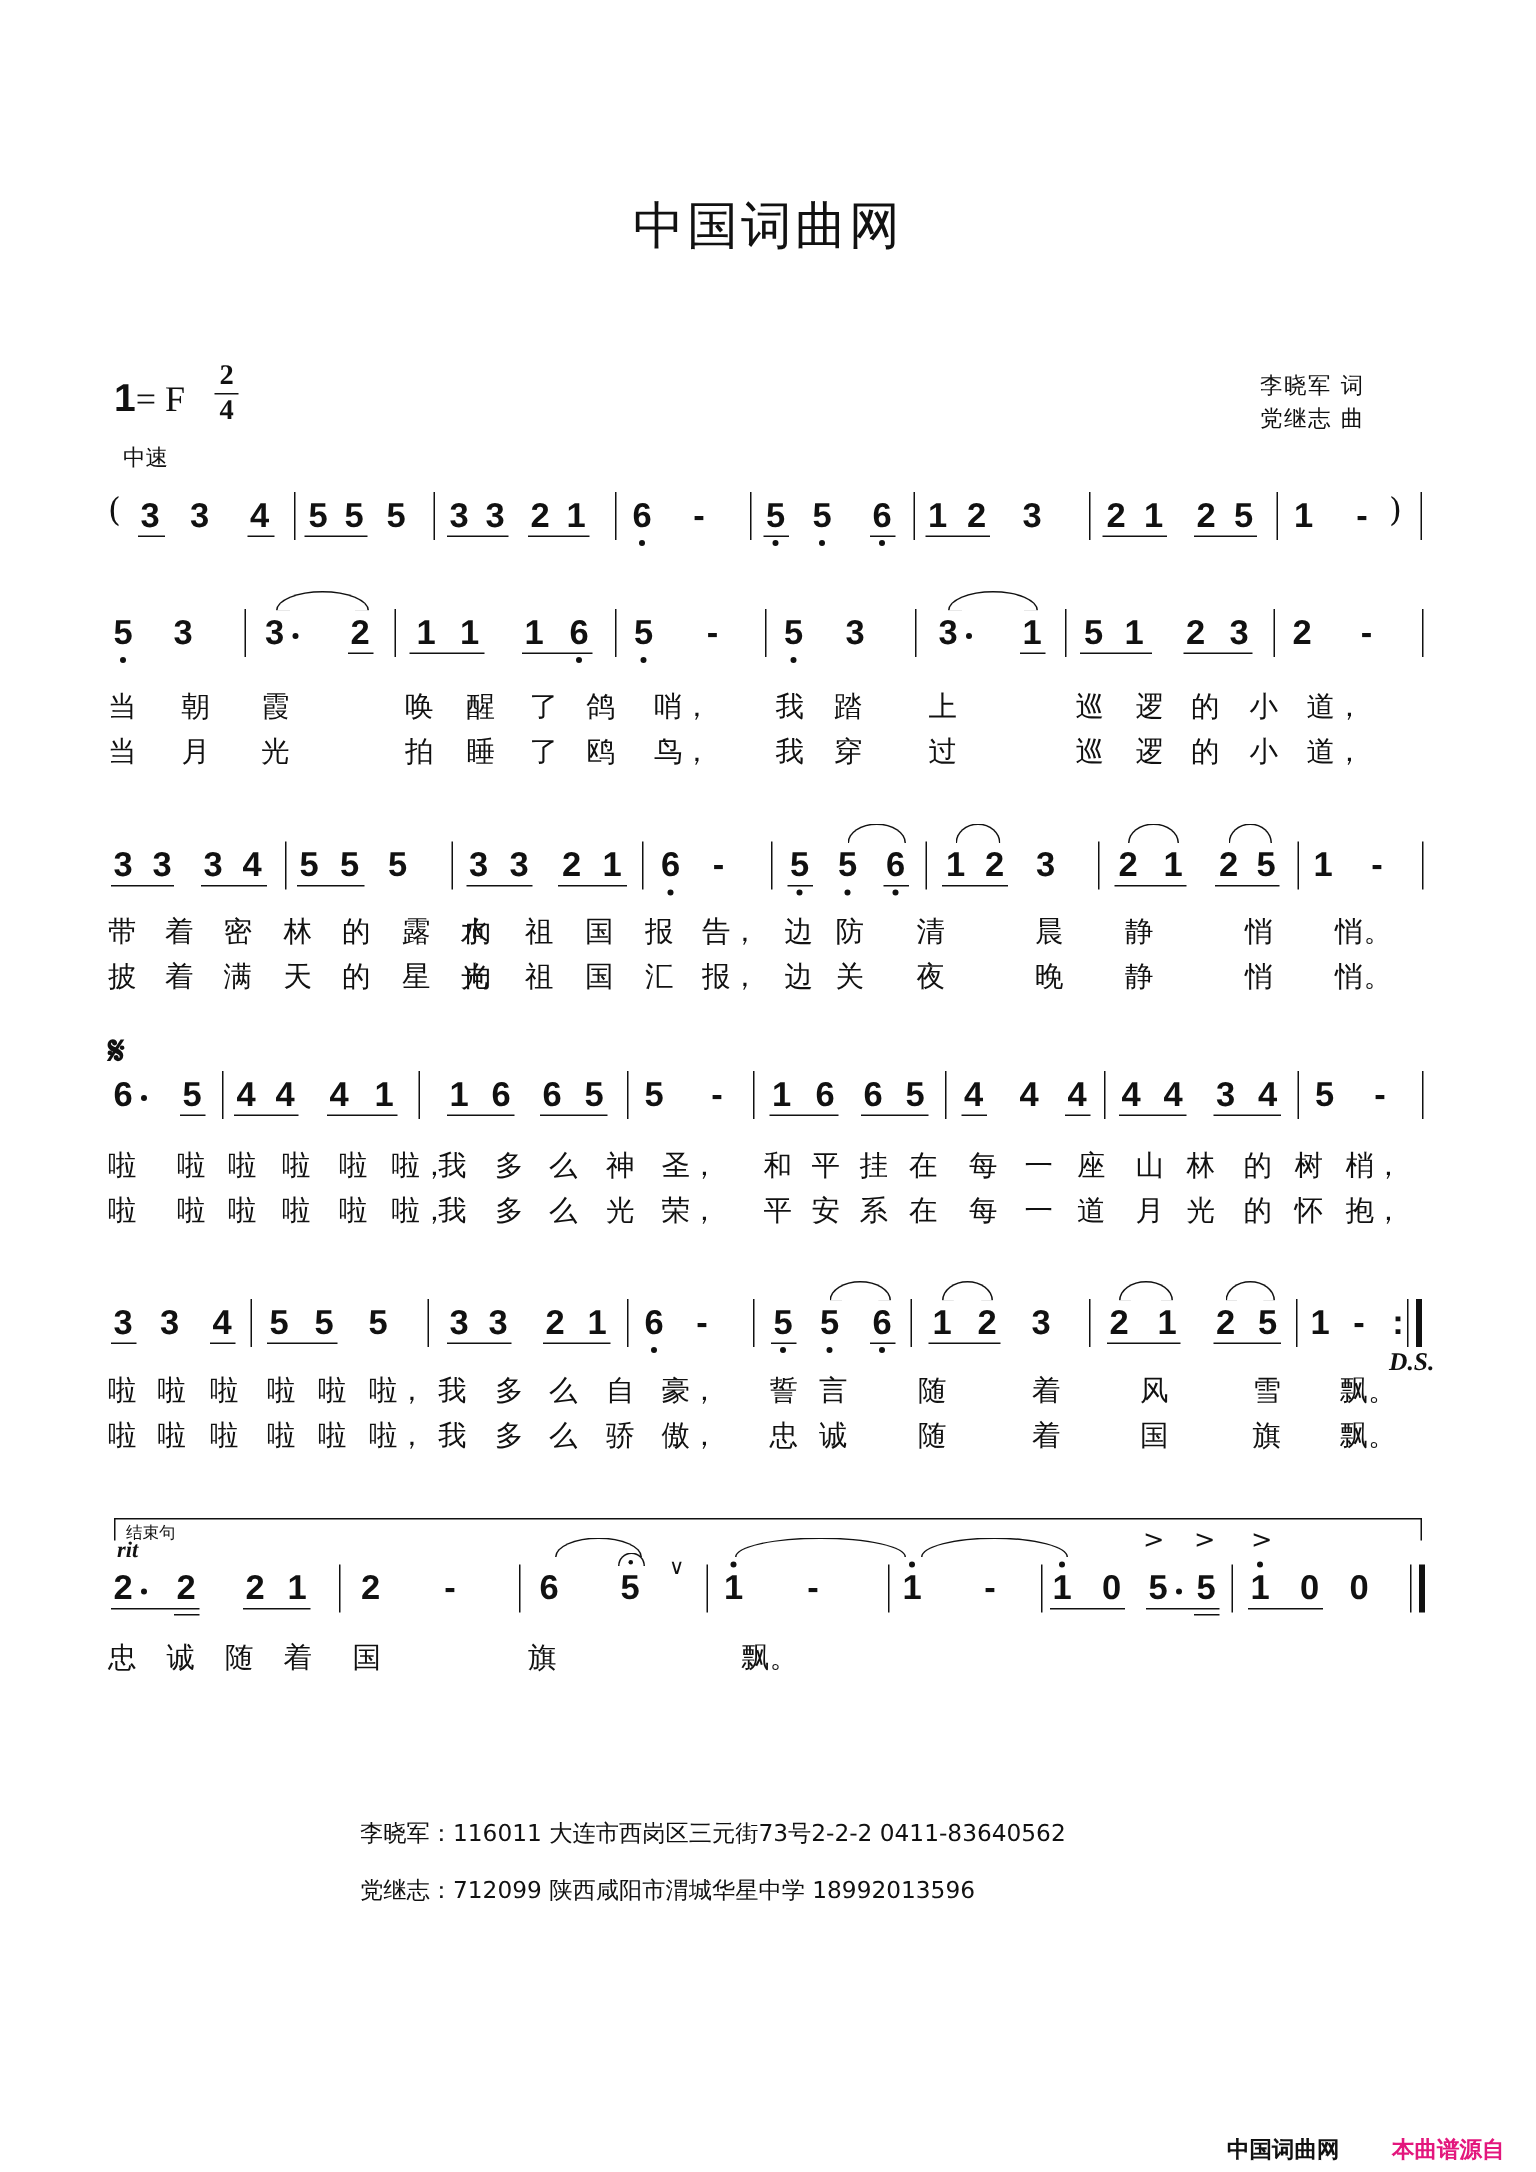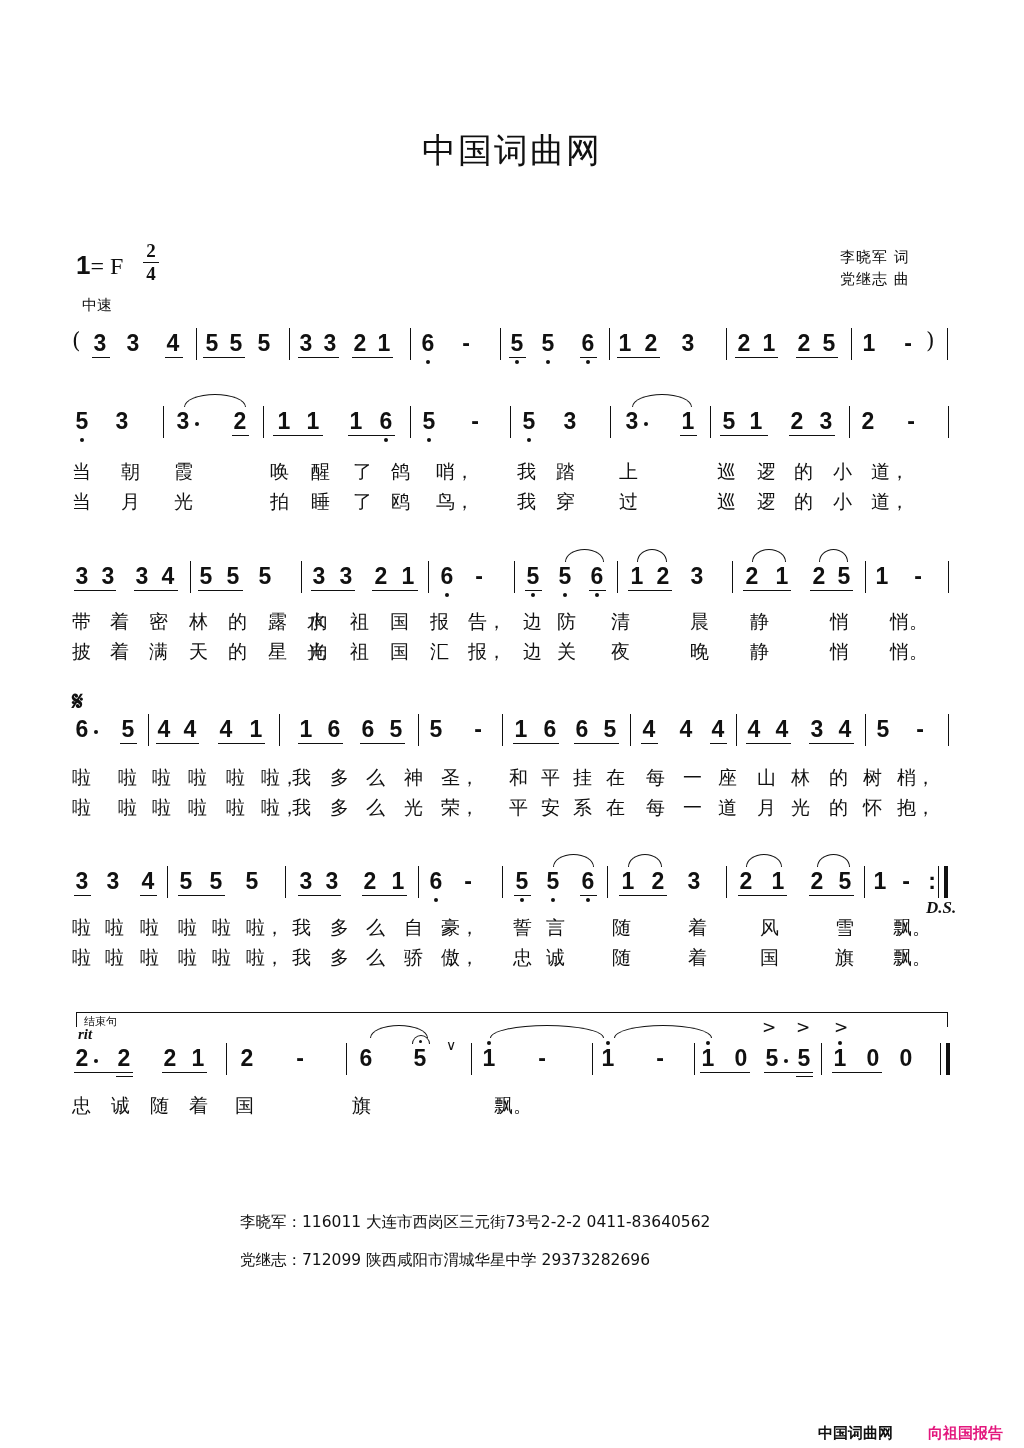--- a/index.html
+++ b/index.html
@@ -495,16 +495,16 @@
     <div class="ly" style="left: 494px; top: 1094px;">飘。</div>
   </div>
 
 <div class="abs segno">𝄋</div>
 <div class="abs ds">D.S.</div>
 <div class="abs coda-box"></div>
 <div class="abs coda-label">结束句</div>
 <div class="abs rit">rit</div>
 
 <div class="abs contact" style="top:1212px">李晓军：116011  大连市西岗区三元街73号2-2-2    0411-83640562</div>
-<div class="abs contact" style="top:1250px">党继志：712099  陕西咸阳市渭城华星中学             29373282696</div>
+<div class="abs contact" style="top:1250px">党继志：712099  陕西咸阳市渭城华星中学             18992013596</div>
 
 <div class="abs src" style="left:818px">中国词曲网</div>
-<div class="abs src" style="left:928px;color:#e3177d">向祖国报告</div>
+<div class="abs src" style="left:928px;color:#e3177d">本曲谱源自</div>
 
 </body></html>

